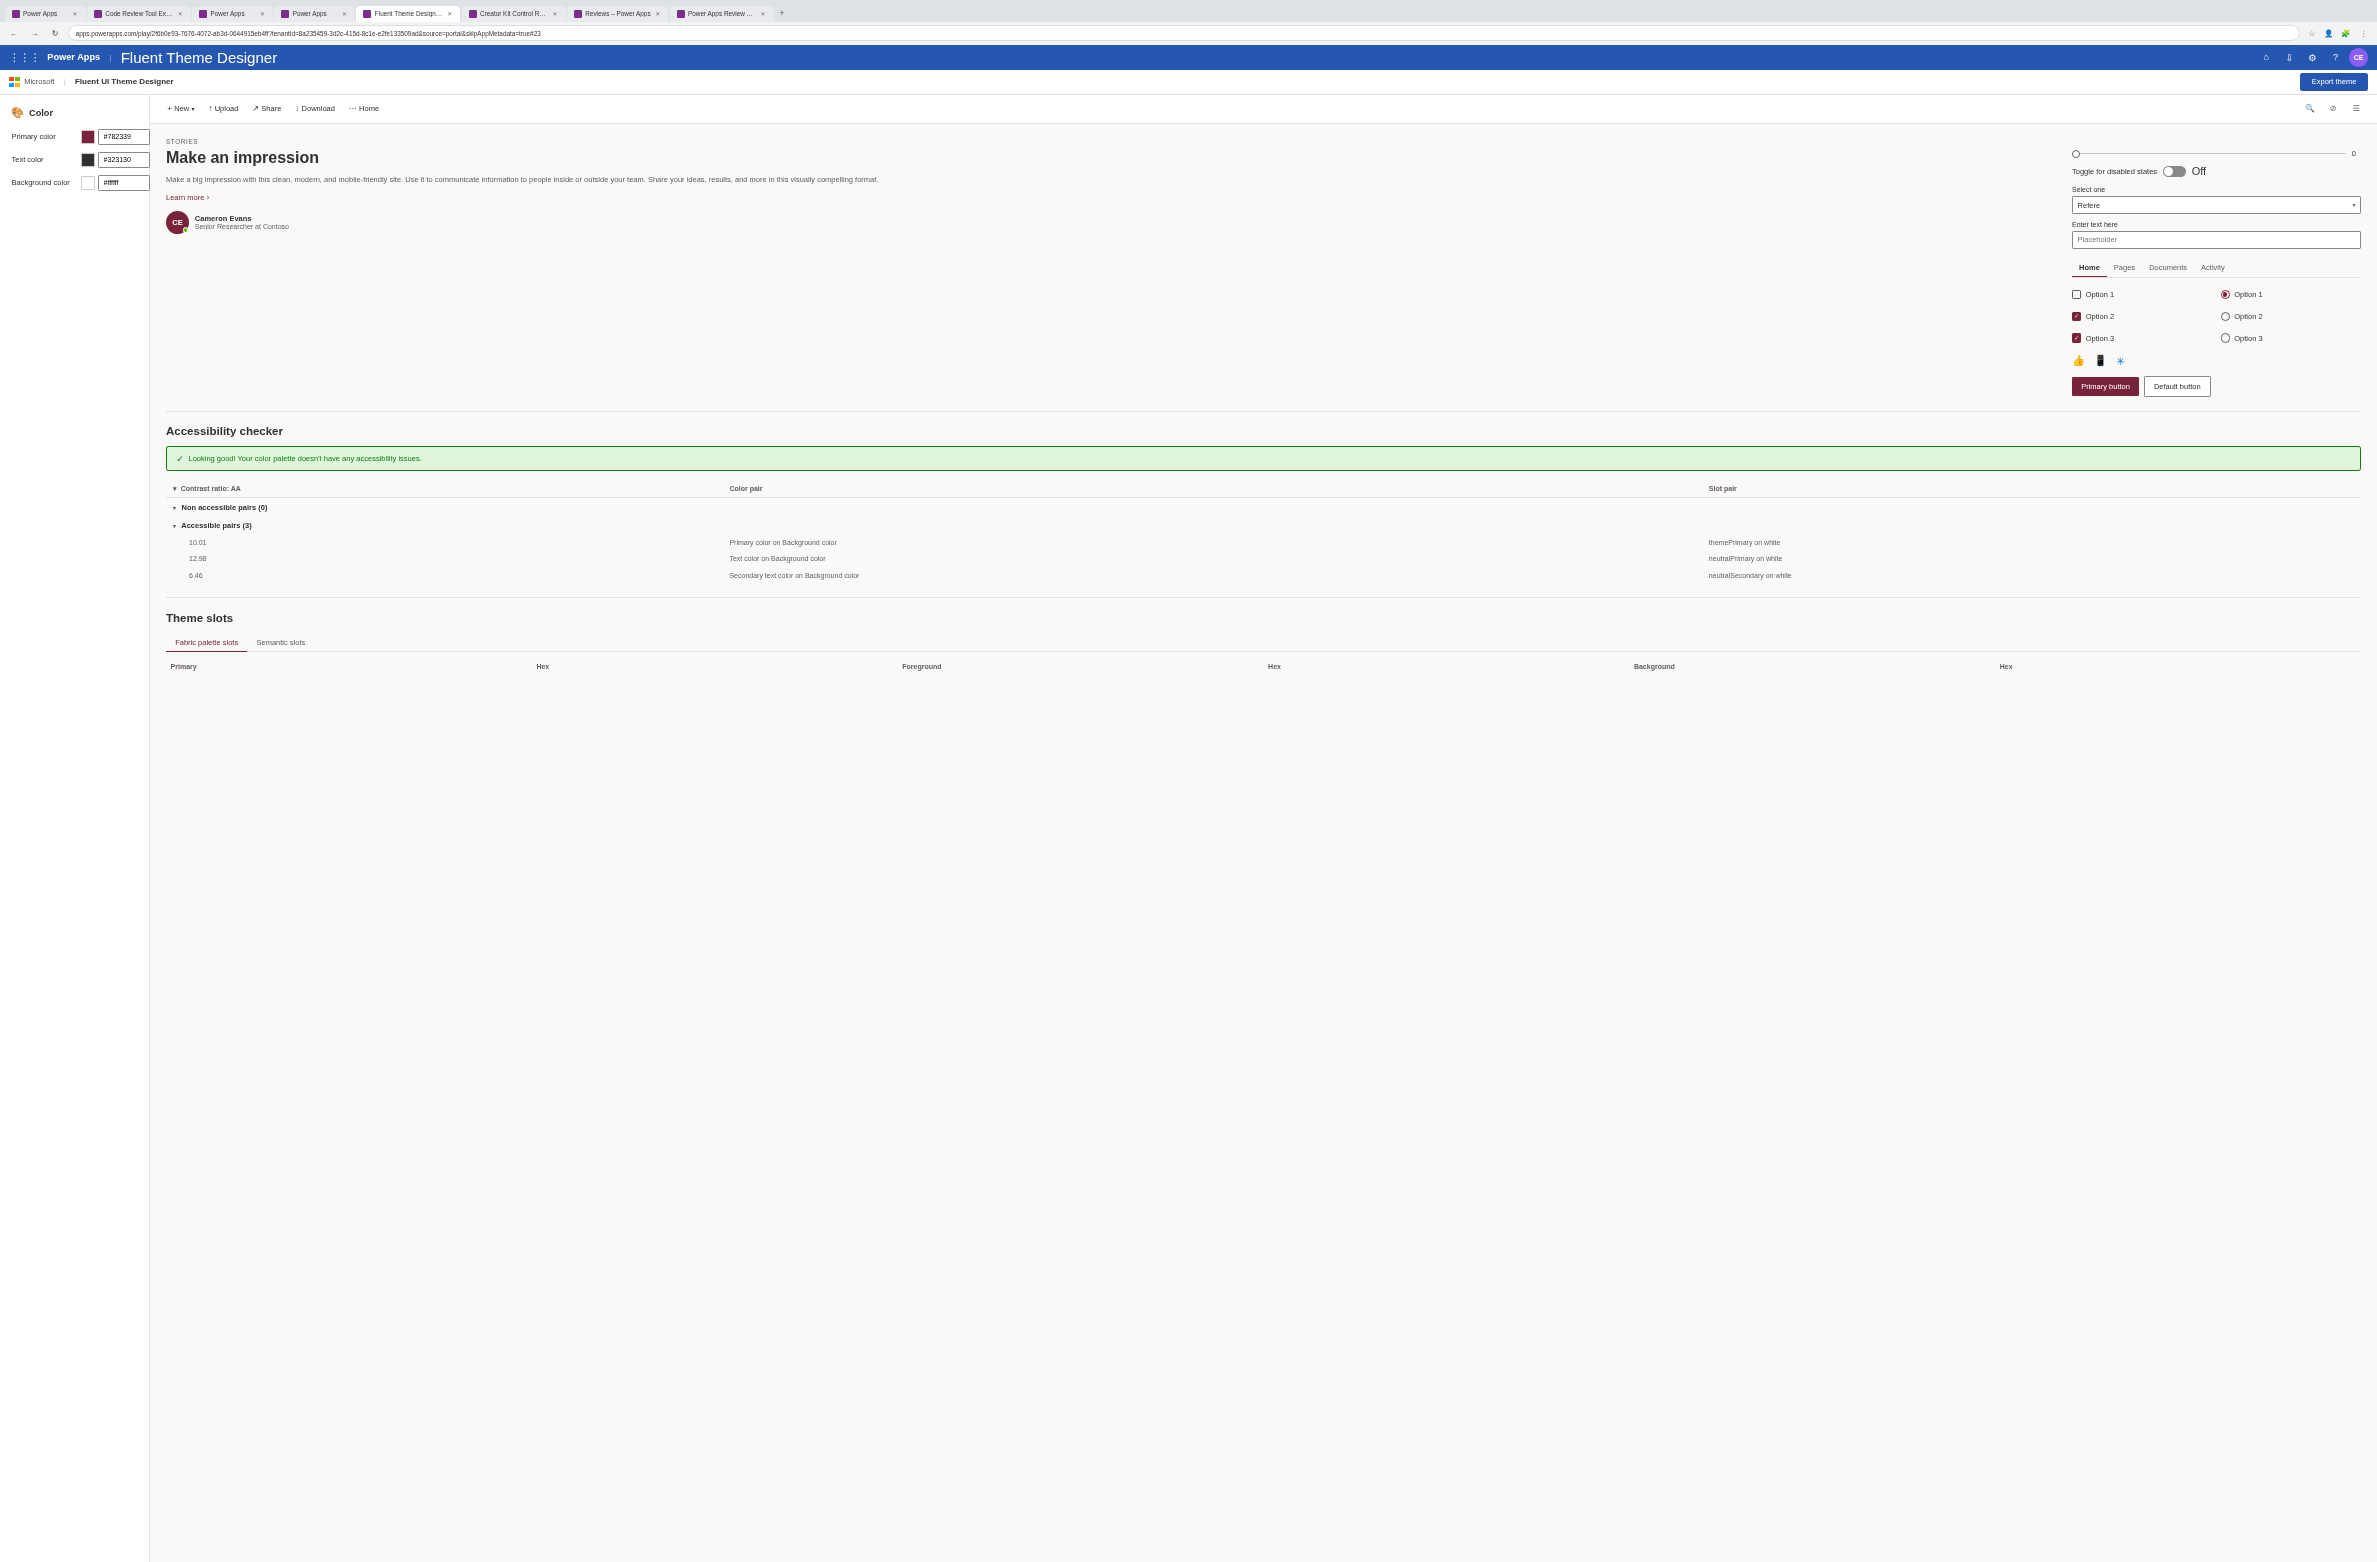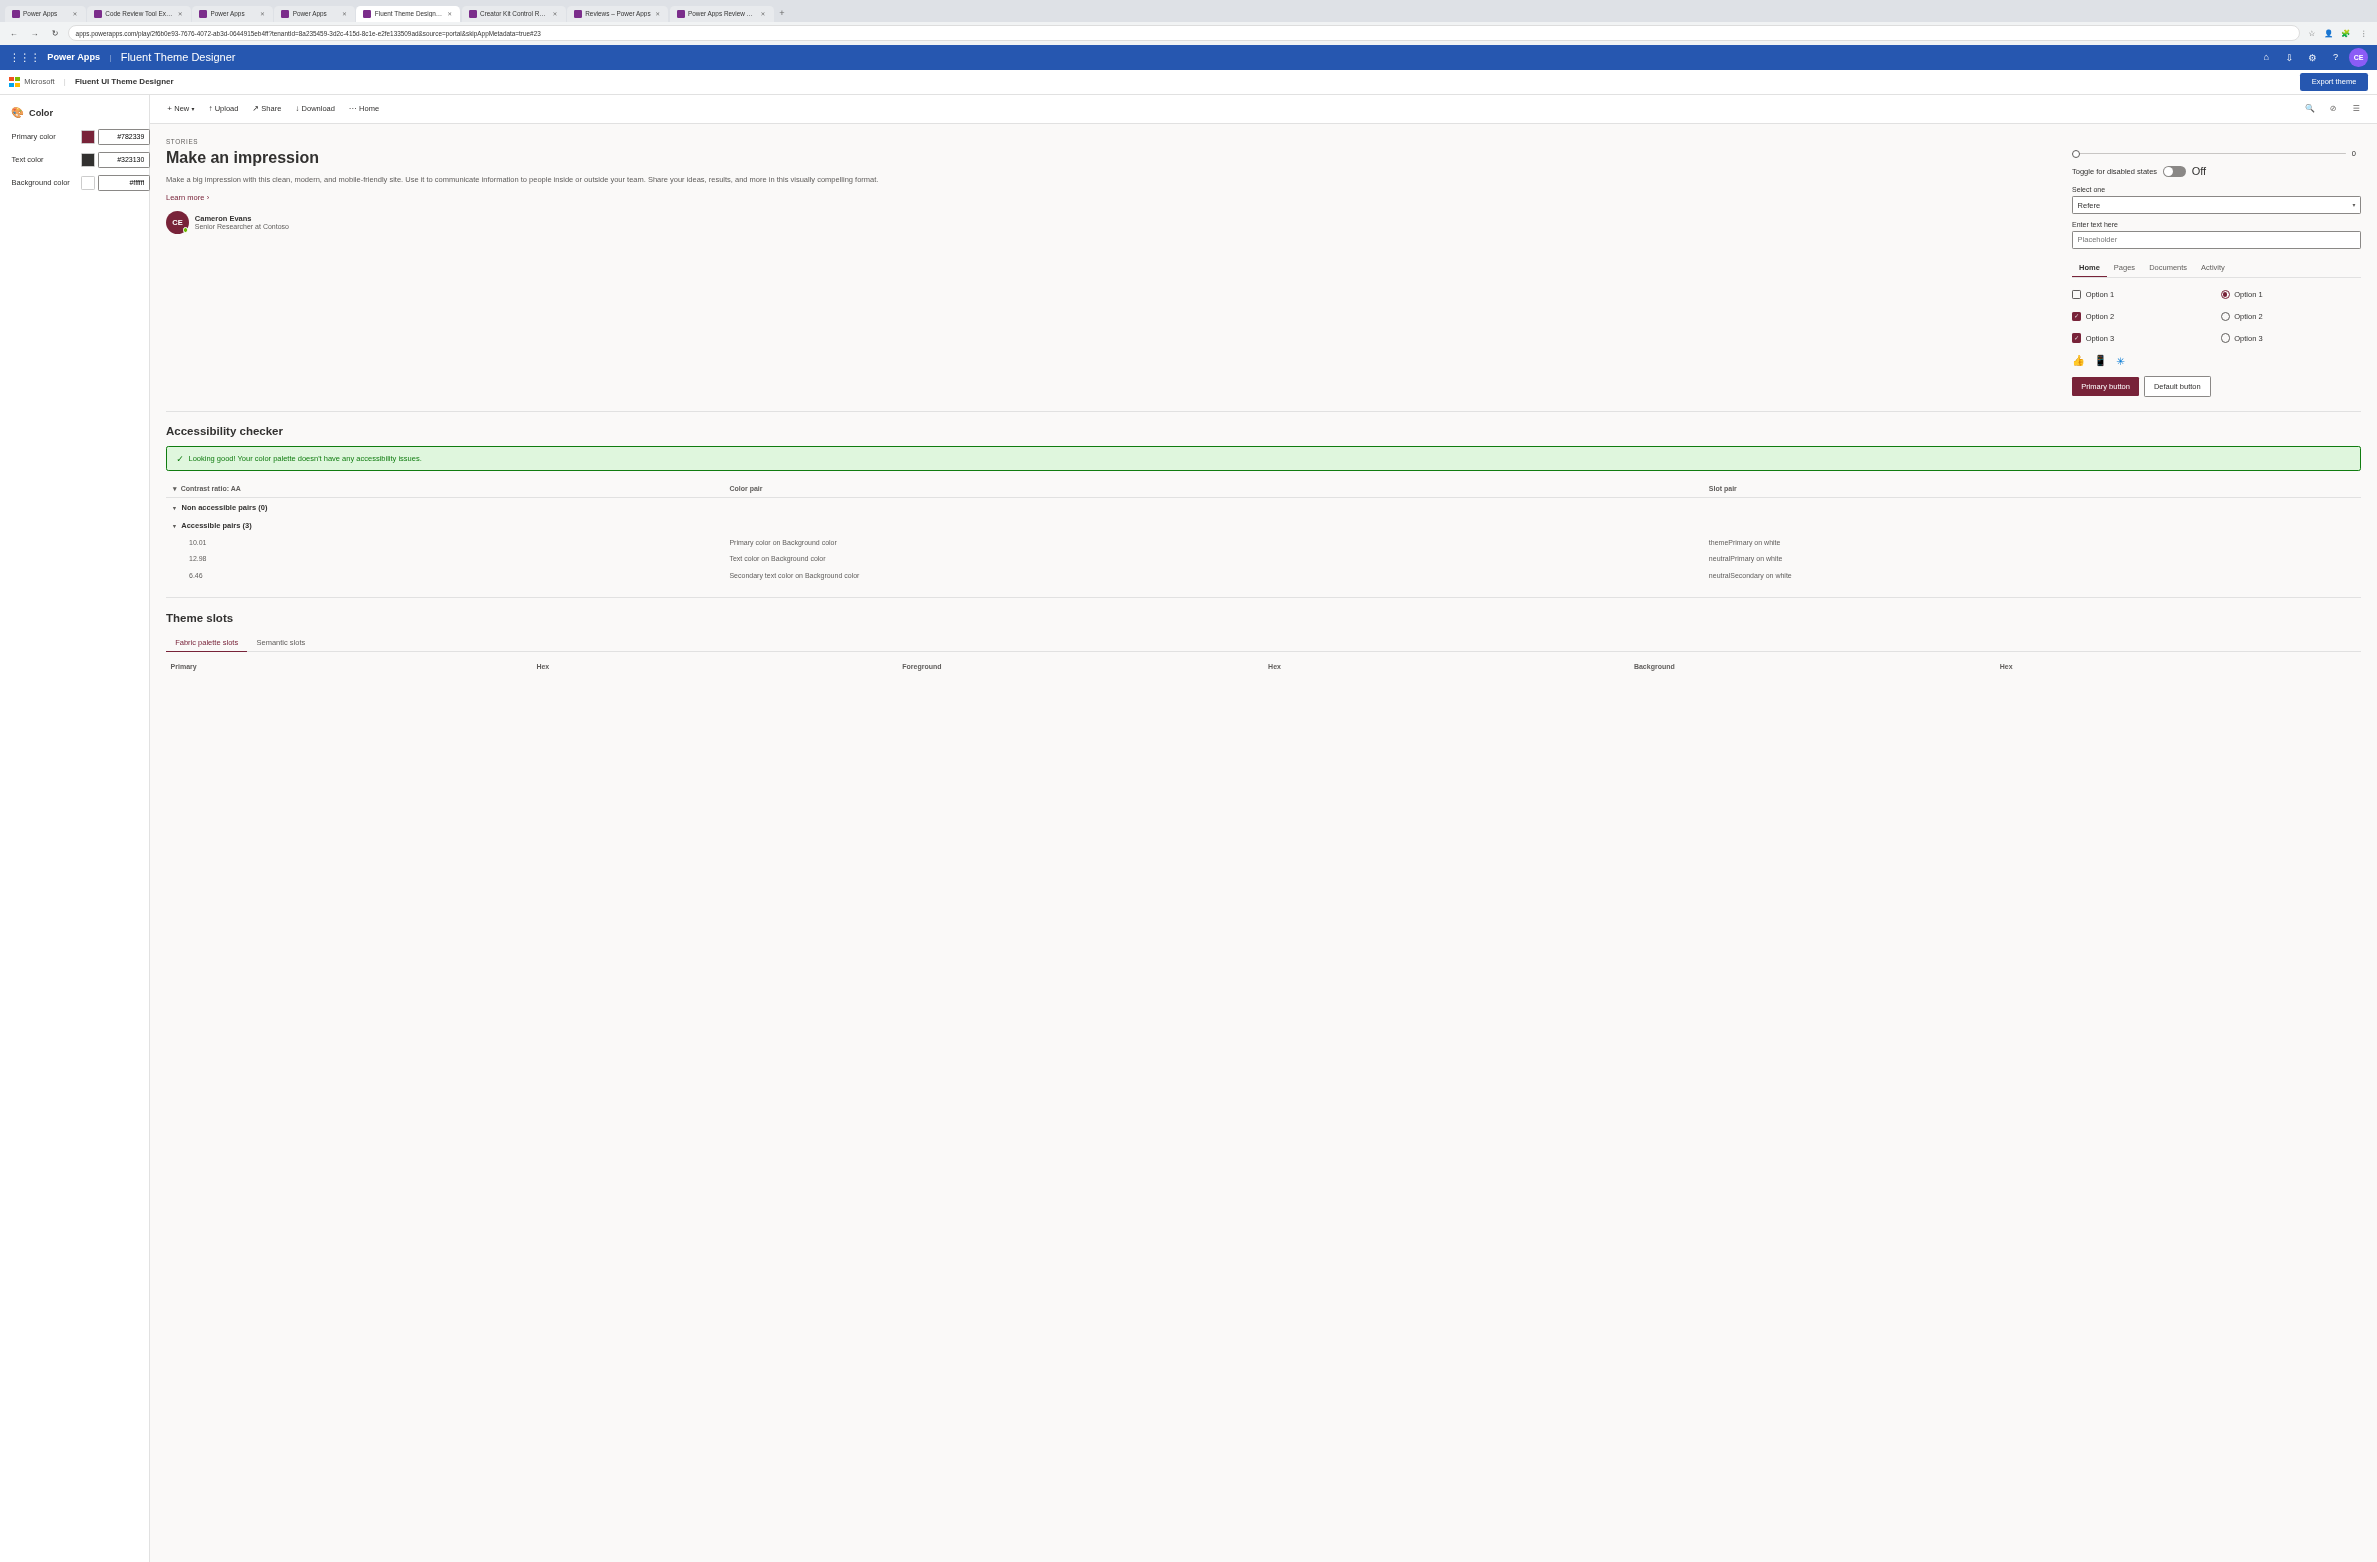--- a/index.html
+++ b/index.html
@@ -19,21 +19,21 @@
     .nav-btn { width: 16px; height: 16px; display: flex; align-items: center; justify-content: center; border-radius: 50%; cursor: pointer; color: #444; font-size: 8px; }
     .address-input { flex: 1; height: 16px; background: #fff; border: 0.6px solid #ddd; border-radius: 8px; padding: 0 7px; font-size: 6.4px; color: #333; display: flex; align-items: center; overflow: hidden; text-overflow: ellipsis; white-space: nowrap; }
     .browser-actions { display: flex; gap: 2.3px; align-items: center; }
     .browser-action-btn { width: 15px; height: 15px; display: flex; align-items: center; justify-content: center; border-radius: 2.3px; cursor: pointer; color: #555; font-size: 7.5px; }
 
     
     .app-bar { background: #2657b0; display: flex; align-items: center; padding: 0 9.2px; height: 25.4px; gap: 7px; }
     .app-bar-waffle { color: #fff; font-size: 10.4px; cursor: pointer; }
     .app-bar-title { color: #fff; font-size: 9.2px; font-weight: 600; }
     .app-bar-separator { color: rgba(255,255,255,0.5); margin: 0 2.3px; }
-    .app-bar-subtitle { color: #fff; font-size: 11px; text-align: right; }
+    .app-bar-subtitle { color: #fff; font-size: 15px; text-align: right; }
     .app-bar-spacer { flex: 1; }
     .app-bar-icons { display: flex; gap: 4.6px; align-items: center; }
     .app-bar-icon { color: #fff; width: 18.5px; height: 18.5px; display: flex; align-items: center; justify-content: center; border-radius: 2.3px; cursor: pointer; font-size: 9.2px; }
     .app-bar-avatar { width: 18.5px; height: 18.5px; border-radius: 50%; background: #8b5cf6; color: #fff; display: flex; align-items: center; justify-content: center; font-size: 7px; font-weight: 600; cursor: pointer; overflow: hidden; }
 
     
     .sub-header { background: #fff; display: flex; align-items: center; padding: 0 9.2px; height: 25px; border-bottom: 0.6px solid #e1e1e1; }
     .ms-logo { display: flex; align-items: center; gap: 4.6px; }
     .ms-logo-squares { display: grid; grid-template-columns: 1fr 1fr; gap: 1.2px; width: 10.4px; height: 10.4px; }
     .ms-logo-sq { width: 4.6px; height: 4.6px; }
@@ -50,21 +50,21 @@
     .main-layout { display: flex; height: calc(100vh - 76px); overflow: hidden; background: #fff; }
 
     
     .sidebar { width: 150px; flex-shrink: 0; background: #fff; border-right: 0.6px solid #e1e1e1; padding: 11.5px; }
     .sidebar-section-title { font-size: 9.2px; font-weight: 600; color: #323130; margin-bottom: 9.2px; display: flex; align-items: center; gap: 4.6px; }
     .color-icon { font-size: 10.4px; }
     .color-row { display: flex; align-items: center; margin-bottom: 7px; }
     .color-label { font-size: 7.5px; color: #323130; width: 69px; flex-shrink: 0; }
     .color-swatch-container { display: flex; align-items: center; gap: 3.5px; flex: 1; }
     .color-swatch { width: 14px; height: 14px; border: 0.6px solid #ccc; border-radius: 1.2px; flex-shrink: 0; cursor: pointer; }
-    .color-input { border: 0.6px solid #8a8886; border-radius: 1.2px; padding: 2.3px 4.6px; font-size: 7px; width: 52px; height: 16px; text-align: right; }
+    .color-input { border: 0.6px solid #8a8886; border-radius: 1.2px; padding: 2.3px 4.6px; font-size: 7px; width: 52px; height: 16px; }
 
     
     .content-area { flex: 1; overflow-y: auto; background: #faf9f8; }
 
     
     .toolbar { background: #fff; border-bottom: 0.6px solid #e1e1e1; padding: 4.6px 11.5px; display: flex; align-items: center; gap: 2.3px; }
     .toolbar-btn { display: flex; align-items: center; gap: 2.3px; padding: 3.5px 5.8px; border: none; background: transparent; border-radius: 2.3px; cursor: pointer; font-size: 7.5px; color: #323130; }
     .toolbar-btn-icon { font-size: 8px; }
     .toolbar-spacer { flex: 1; }
     .toolbar-right { display: flex; gap: 4.6px; align-items: center; }

